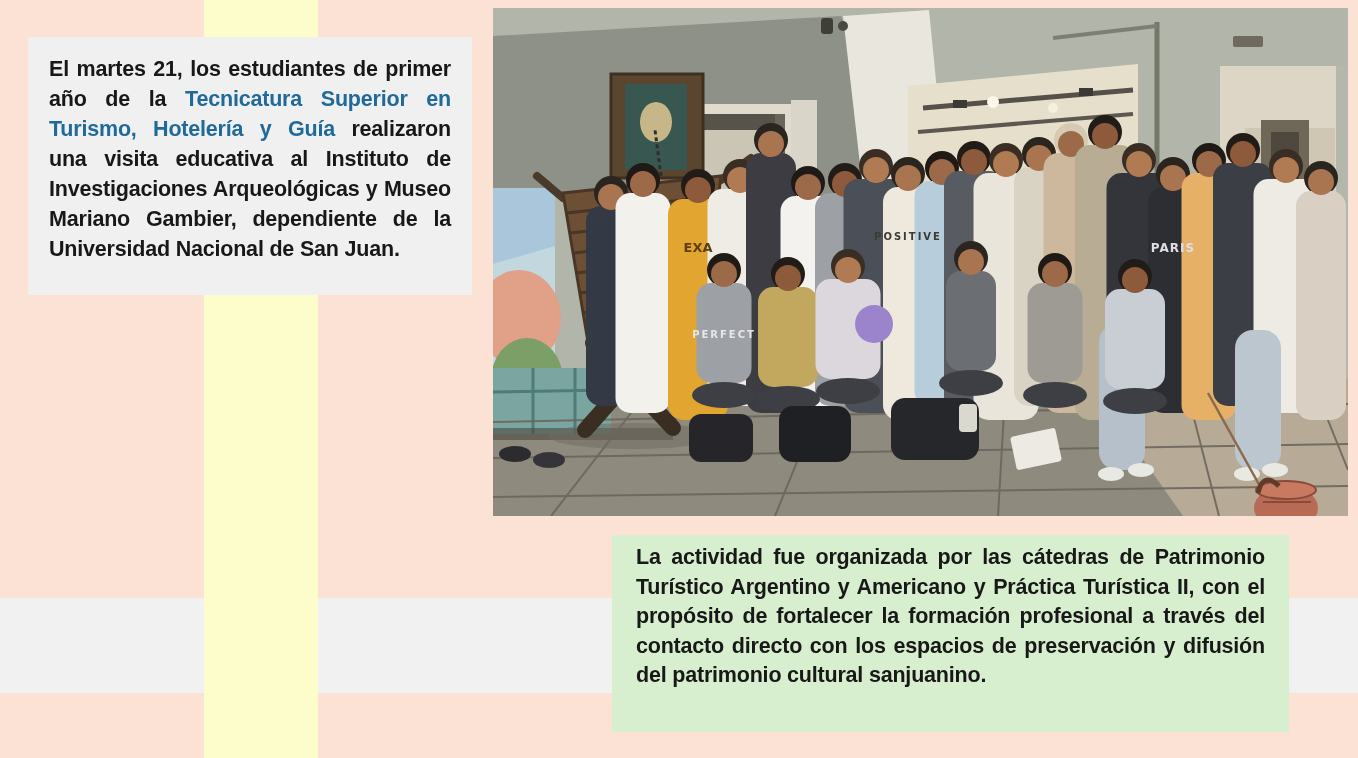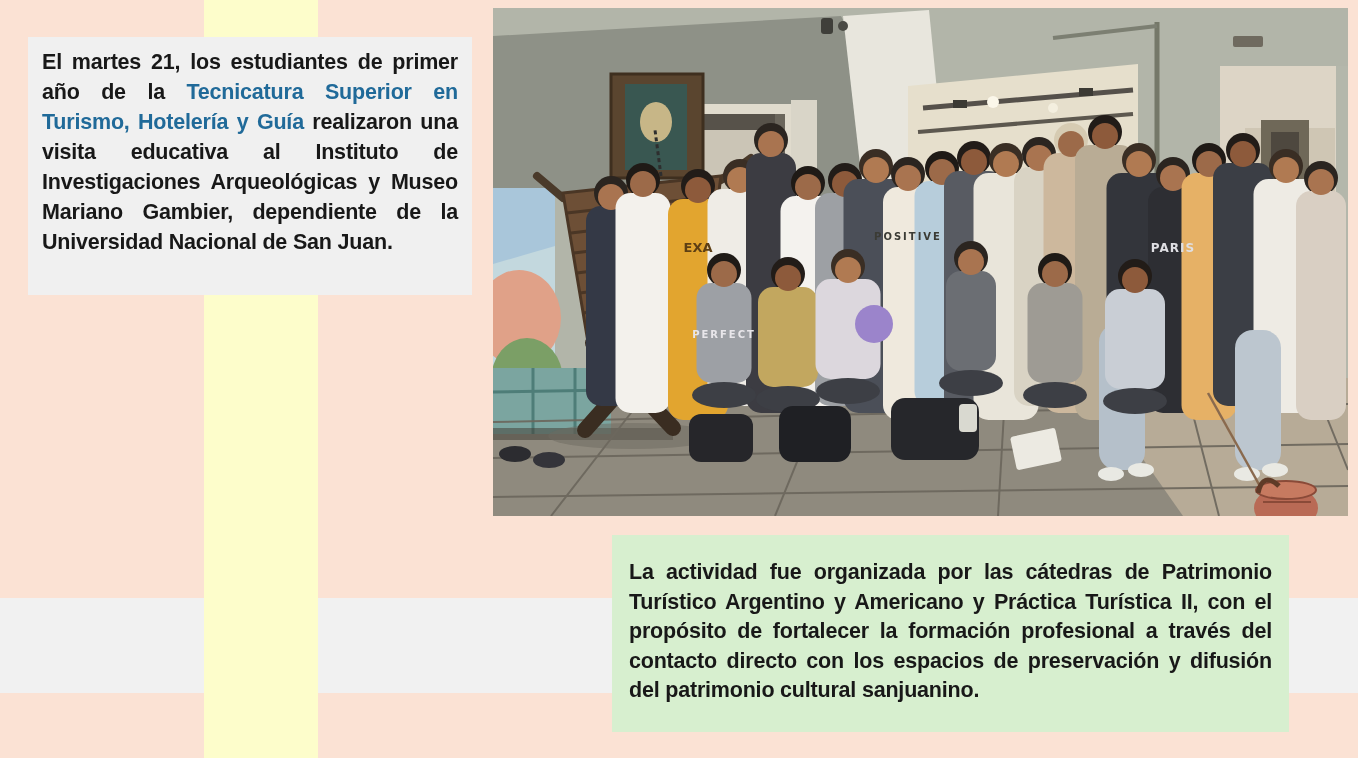--- a/index.html
+++ b/index.html
@@ -7,24 +7,24 @@
     position:relative;width:1358px;height:758px;overflow:hidden;
     background:#fbe2d4;
     font-family:"Liberation Sans",sans-serif;
   }
   .gray-band{position:absolute;left:0;top:598px;width:1358px;height:95px;background:#f1f1f1;}
   .yellow-stripe{position:absolute;left:204px;top:0;width:114px;height:758px;background:#fdfdcb;}
   .tb{
     position:absolute;box-sizing:border-box;background:#f0f0f0;color:#181818;
     font-weight:700;text-align:justify;text-align-last:left;letter-spacing:-0.2px;
   }
-  .tb p{margin:1px;}
+  .tb p{margin:8px;}
   #block-intro{left:28px;top:37px;width:444px;height:258px;padding:9px 13px;font-size:21.5px;line-height:30px;}
   #block-reception{left:28px;top:332px;width:434px;height:227px;padding:9px 13px;font-size:21.5px;line-height:30px;}
-  #block-organization{left:612px;top:535px;width:677px;height:197px;padding:22px 16px;font-size:21.5px;line-height:29.5px;background:#d7efcf;}
+  #block-organization{left:612px;top:535px;width:677px;height:197px;padding:0 16px;font-size:21.5px;line-height:29.5px;background:#d7efcf;}
   .hl{color:#206a99;}
   .photo{position:absolute;left:493px;top:8px;width:855px;height:508px;margin:0;}
   .photo svg{display:block;width:100%;height:100%;}
   .photo text{font-family:"DejaVu Sans",sans-serif;font-weight:700;}
 </style>
 </head>
 <body>
 
 <div class="page">
 

